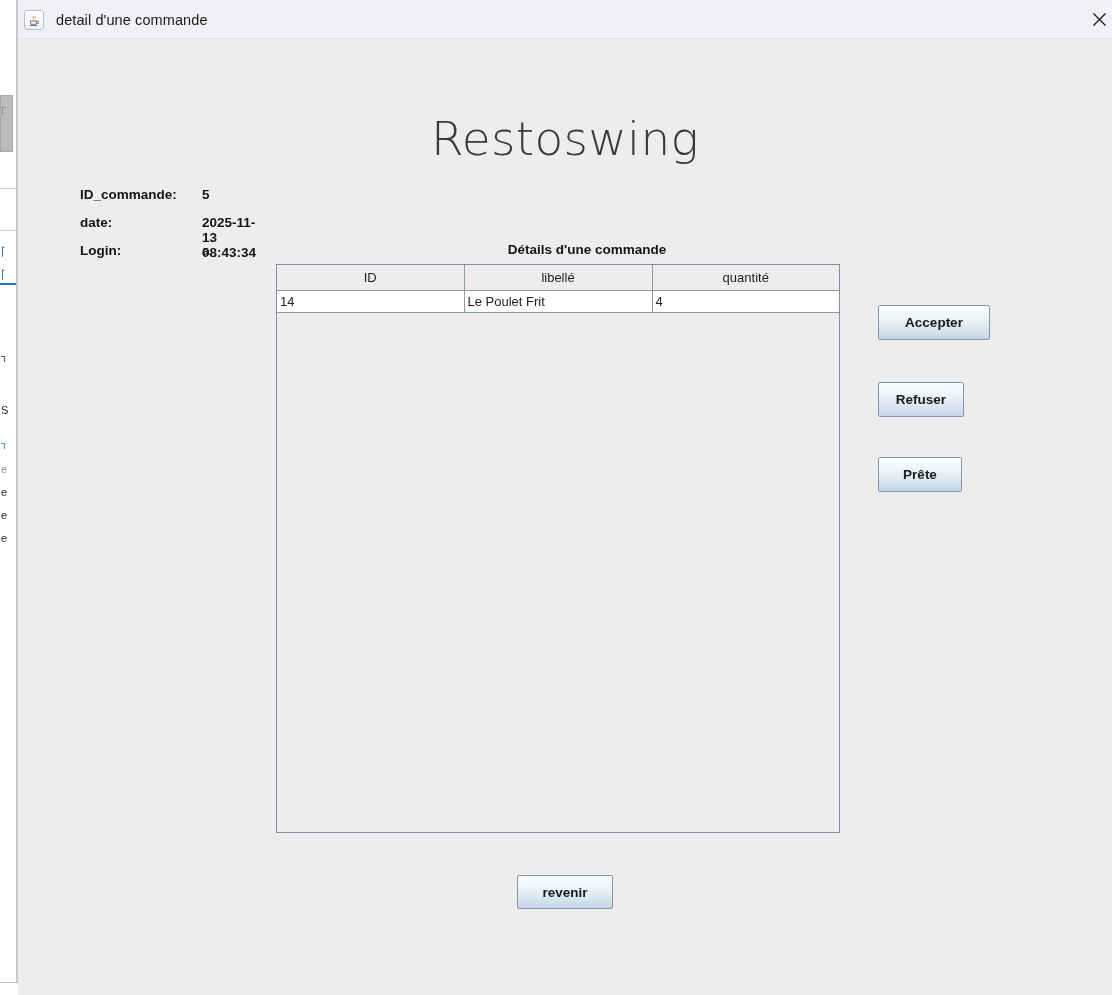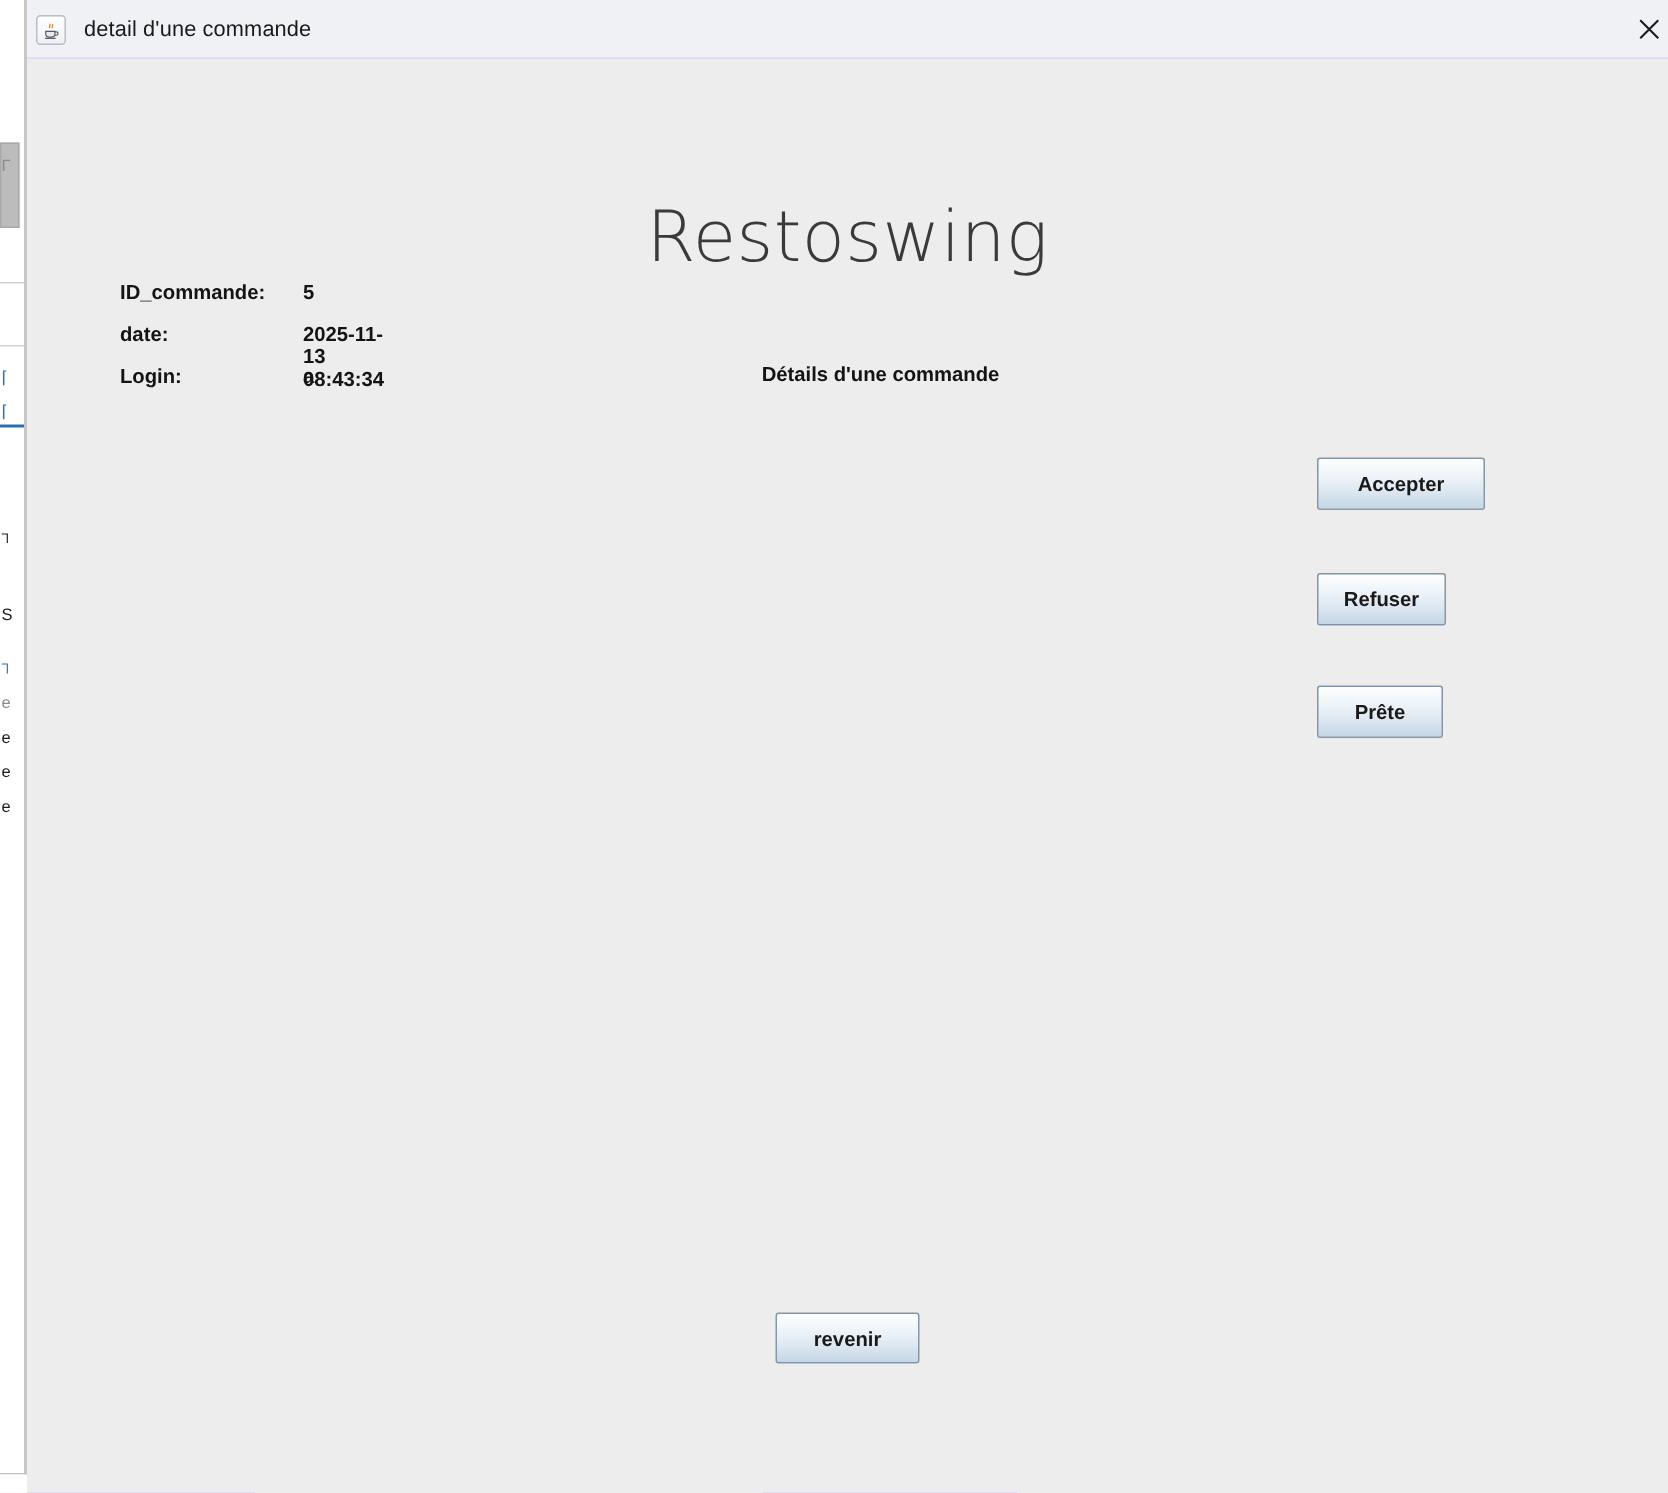--- a/index.html
+++ b/index.html
@@ -123,21 +123,21 @@
   .content {
     position: absolute;
     left: 0; top: 39px;
     width: 1094px;
     height: 956px;
     background: #ededed;
   }
 
   .brand-title {
     position: absolute;
-    left: 0; top: 92px;
+    left: 0; top: 72px;
     width: 1094px;
     text-align: center;
     font-size: 47px;
     font-weight: 300;
     color: #3a3a3a;
     letter-spacing: 0.3px;
     font-family: "DejaVu Sans", "Liberation Sans", sans-serif;
   }
 
   .field-row { position: absolute; font-size: 13.5px; font-weight: bold; color: #141414; }
@@ -285,20 +285,43 @@
     </div>
     <div class="field-row row-3">
       <span class="field-label">Login:</span>
       <span class="field-value">a</span>
     </div>
 
     <div class="section-label">
       <span>Détails d'une commande</span>
     </div>
 
+    <div class="scrollpane">
+      <table class="datatable">
+        <colgroup>
+          <col class="col-id">
+            <col class="col-lib">
+            <col class="col-qte">
+        </colgroup>
+        <thead>
+          <tr>
+            <th>ID</th>
+            <th>libellé</th>
+            <th>quantité</th>
+          </tr>
+        </thead>
+        <tbody>
+          <tr>
+            <td>14</td>
+            <td>Le Poulet Frit</td>
+            <td>4</td>
+          </tr>
+        </tbody>
+      </table>
+    </div>
 
     <button class="swing-btn btn-accepter">Accepter</button>
     <button class="swing-btn btn-refuser">Refuser</button>
     <button class="swing-btn btn-prete">Prête</button>
     <button class="swing-btn btn-revenir">revenir</button>
 
   </div>
 </div>
 
 </body></html>

